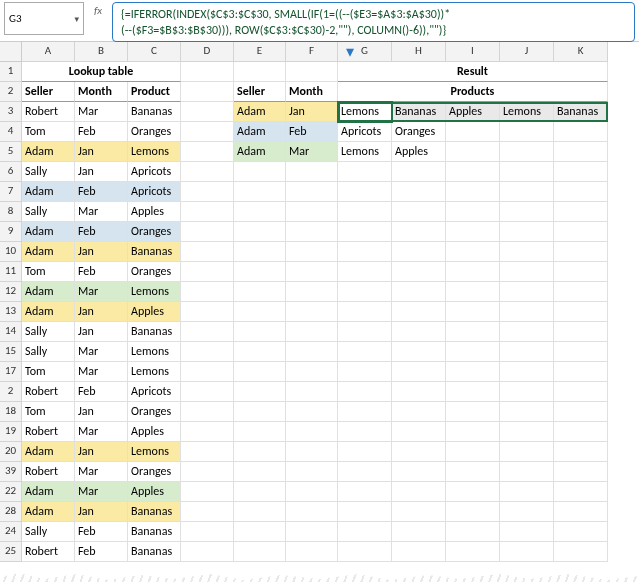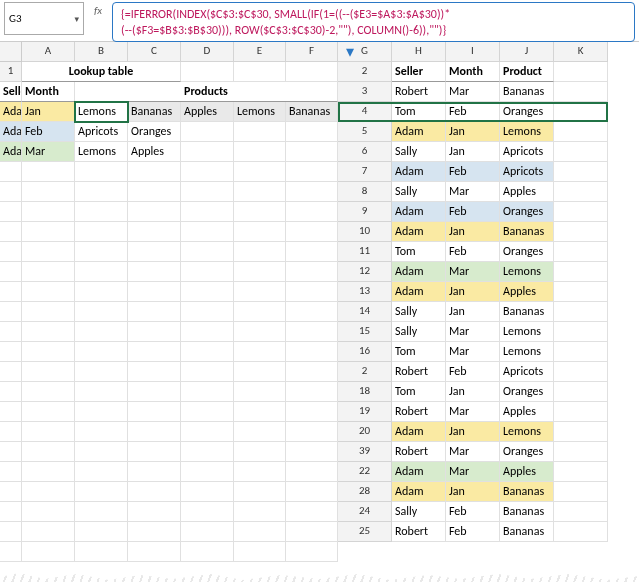--- a/index.html
+++ b/index.html
@@ -40,21 +40,21 @@
   color: #666;
   display: flex;
   align-items: center;
   justify-content: center;
 }
 .formula-callout {
   border: 1.5px solid #2b78c5;
   border-radius: 4px;
   padding: 3px 8px;
   font-size: 12px;
-  color: #be185d;
+  color: #14532d;
   line-height: 1.35;
   flex: 1;
   position: relative;
 }
 .formula-arrow {
   position: absolute;
   left: 346px;
   top: 42px;
   color: #2b78c5;
   font-size: 16px;
@@ -145,20 +145,21 @@
     <div class="hdr">G</div>
     <div class="hdr">H</div>
     <div class="hdr">I</div>
     <div class="hdr">J</div>
     <div class="hdr">K</div>
     <div class="rowhdr">1</div>
     <div class="cell merge-title" style="grid-column: span 3; border-bottom: 1px solid rgb(153, 153, 153);">Lookup table</div>
     <div class="cell"></div>
     <div class="cell"></div>
     <div class="cell"></div>
+    <div class="cell merge-title" style="grid-column: span 5; border-bottom: 1px solid rgb(153, 153, 153);">Result</div>
     <div class="rowhdr">2</div>
     <div class="cell subhdr">Seller</div>
     <div class="cell subhdr">Month</div>
     <div class="cell subhdr">Product</div>
     <div class="cell"></div>
     <div class="cell subhdr">Seller</div>
     <div class="cell subhdr">Month</div>
     <div class="cell merge-title subhdr" style="grid-column: span 5;">Products</div>
     <div class="rowhdr">3</div>
     <div class="cell">Robert</div>
@@ -309,21 +310,21 @@
     <div class="cell">Mar</div>
     <div class="cell">Lemons</div>
     <div class="cell"></div>
     <div class="cell"></div>
     <div class="cell"></div>
     <div class="cell"></div>
     <div class="cell"></div>
     <div class="cell"></div>
     <div class="cell"></div>
     <div class="cell"></div>
-    <div class="rowhdr">16</div>
+    <div class="rowhdr">17</div>
     <div class="cell">Tom</div>
     <div class="cell">Mar</div>
     <div class="cell">Lemons</div>
     <div class="cell"></div>
     <div class="cell"></div>
     <div class="cell"></div>
     <div class="cell"></div>
     <div class="cell"></div>
     <div class="cell"></div>
     <div class="cell"></div>

